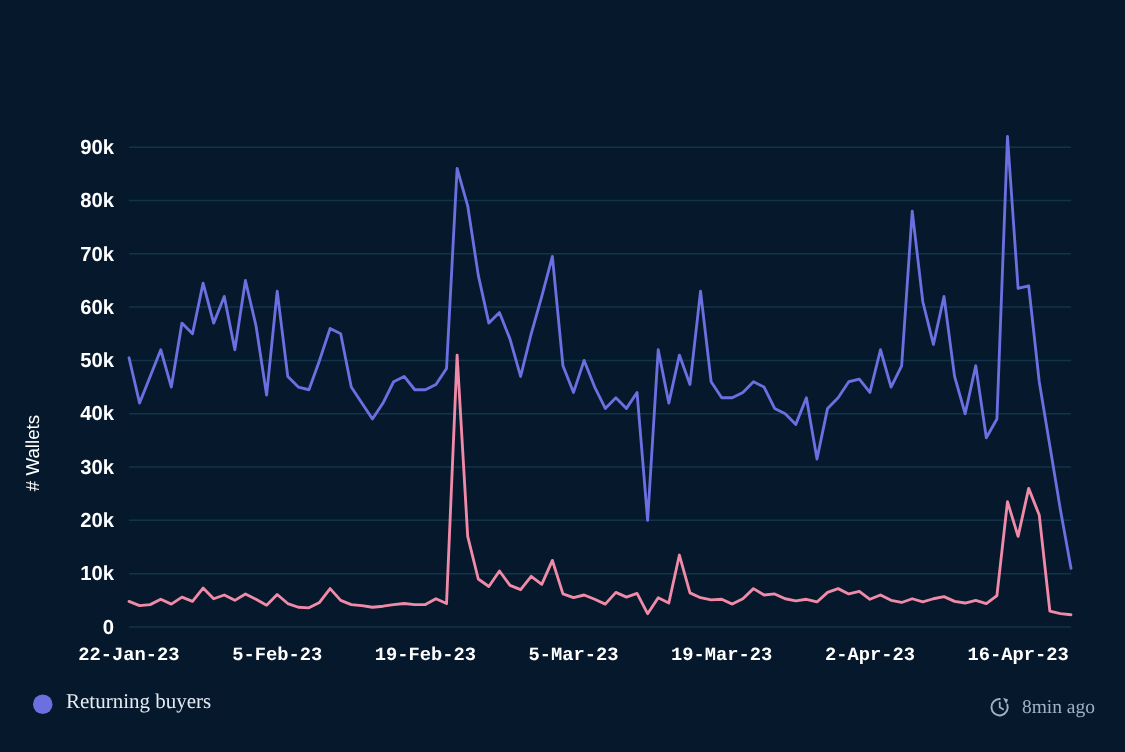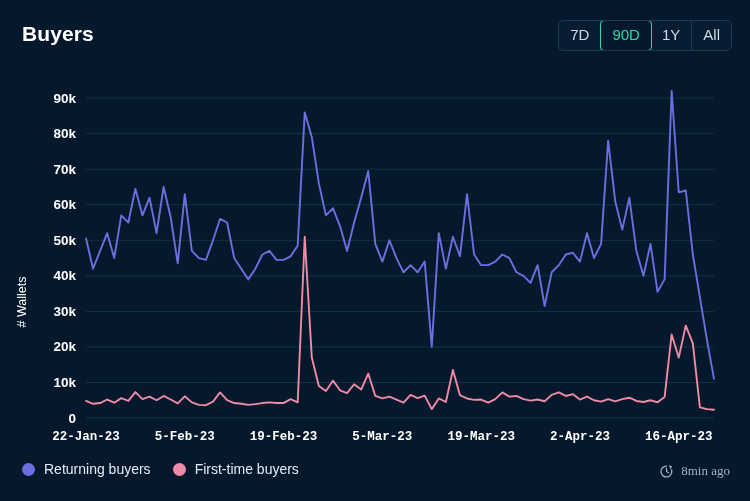--- a/index.html
+++ b/index.html
@@ -122,47 +122,39 @@
     cursor: pointer;
   }
   .legend-dot {
     width: 13px; height: 13px;
     border-radius: 50%;
     display: block;
   }
   .legend-label {
     font-size: 14px;
     color: #e4ebf3;
+    font-family: Liberation Serif, serif;
   }
   #refresh-status {
     position: absolute;
     right: 20px; top: 16px;
     display: flex;
     align-items: center;
     gap: 7px;
     color: #9fb2c4;
     font-size: 13px;
     font-family: Liberation Serif, serif;
   }
   #refresh-status svg { display: block; }
 </style>
 </head>
 <body>
 
 <div id="card">
 
-  <div id="header">
-    <div id="chart-title">Buyers</div>
-    <div id="range-selector">
-      <button class="range-btn">7D</button>
-      <button class="range-btn active">90D</button>
-      <button class="range-btn">1Y</button>
-      <button class="range-btn">All</button>
-    </div>
-  </div>
 
   <div id="plot-wrap">
     <svg id="plot-svg" width="750" height="375" viewBox="0 0 750 375">
       <g id="grid-group">
           <line x1="86" x2="714" y1="346" y2="346" class="gridline"></line>
           <line x1="86" x2="714" y1="310.45652173913044" y2="310.45652173913044" class="gridline"></line>
           <line x1="86" x2="714" y1="274.9130434782609" y2="274.9130434782609" class="gridline"></line>
           <line x1="86" x2="714" y1="239.3695652173913" y2="239.3695652173913" class="gridline"></line>
           <line x1="86" x2="714" y1="203.82608695652175" y2="203.82608695652175" class="gridline"></line>
           <line x1="86" x2="714" y1="168.2826086956522" y2="168.2826086956522" class="gridline"></line>
@@ -199,24 +191,20 @@
         </g>
     </svg>
   </div>
 
   <div id="footer">
     <div id="legend">
       <div class="legend-item">
         <span class="legend-dot" id="legend-dot-0" style="background: rgb(107, 111, 224);"></span>
         <span class="legend-label">Returning buyers</span>
       </div>
-      <div class="legend-item">
-        <span class="legend-dot" id="legend-dot-1" style="background: rgb(239, 139, 168);"></span>
-        <span class="legend-label">First-time buyers</span>
-      </div>
     </div>
     <div id="refresh-status">
       <span>
         <svg width="15" height="15" viewBox="0 0 16 16">
           <path d="M8 2.2 A5.8 5.8 0 1 0 13.4 6.2" fill="none" stroke="#9fb2c4" stroke-width="1.4" stroke-linecap="round"></path>
           <path d="M10.4 1.2 L13.9 2.4 L12.6 5.6 Z" fill="#9fb2c4"></path>
           <path d="M8 4.6 L8 8 L10.4 9.4" fill="none" stroke="#9fb2c4" stroke-width="1.3" stroke-linecap="round"></path>
         </svg>
       </span>
       <span>8min ago</span>

